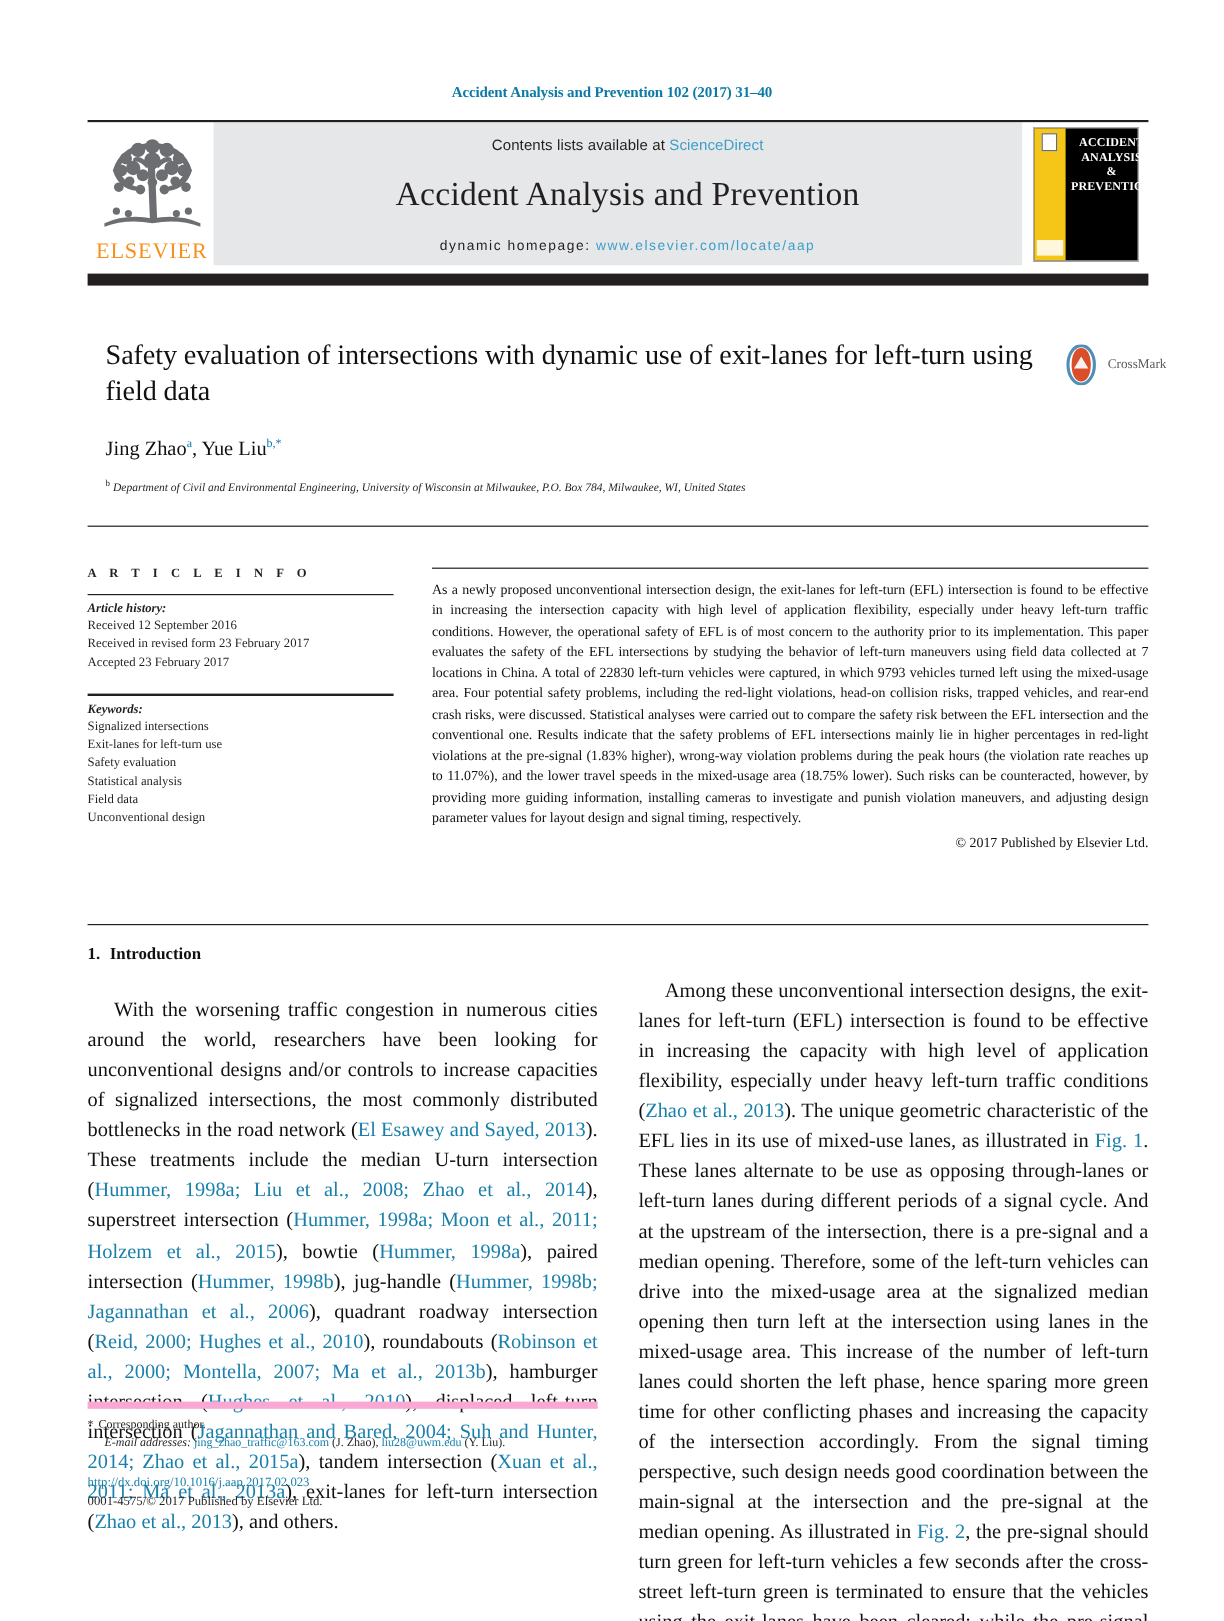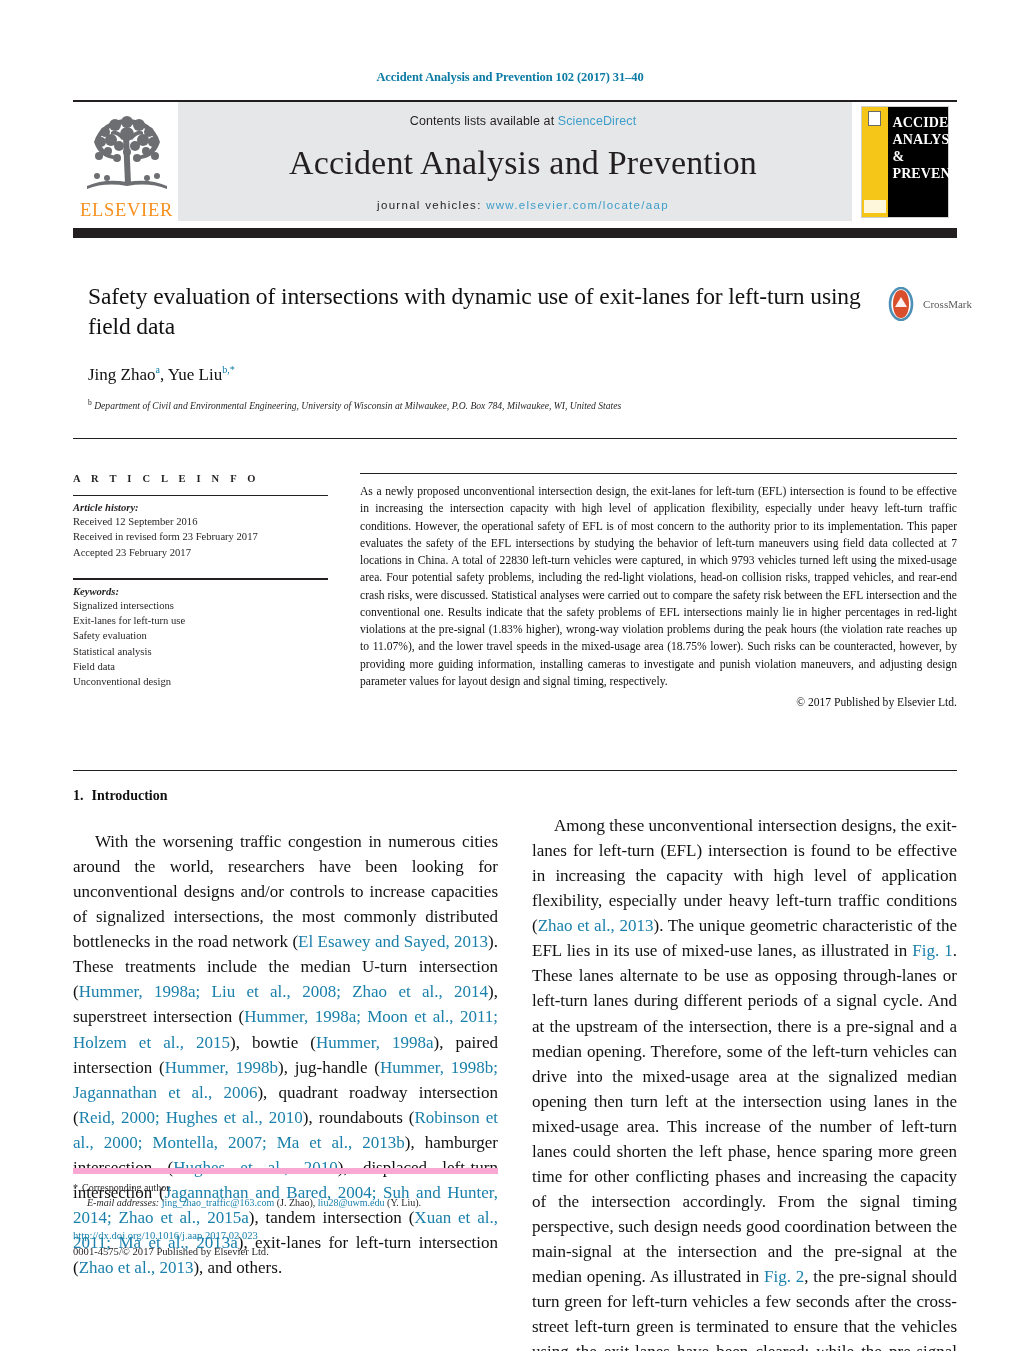--- a/index.html
+++ b/index.html
@@ -69,21 +69,21 @@
   }
   .contents-line {
     font-family: "Liberation Sans", sans-serif;
     font-size: 12.5px;
     color: #231f20;
     letter-spacing: 0.1px;
   }
   .contents-line .sd { color: #3e9ec9; }
   .journal-title {
     font-family: "Liberation Serif", serif;
-    font-size: 34px;
+    font-size: 28px;
     color: #231f20;
     letter-spacing: 0.2px;
     margin: 6px 0 8px 0;
   }
   .homepage-line {
     font-family: "Liberation Sans", sans-serif;
     font-size: 11.5px;
     letter-spacing: 1.3px;
     color: #231f20;
   }
@@ -119,24 +119,25 @@
   .cover-left .tiny-bottom {
     width: 22px; height: 13px;
     background: #ffffff;
     opacity: .85;
   }
   .cover-right {
     flex: 1;
     padding: 7px 4px 4px 5px;
     color: #ffffff;
     font-family: "Liberation Serif", serif;
-    font-size: 14px;
+    font-size: 10px;
     font-weight: bold;
     line-height: 1.22;
     letter-spacing: 0.1px;
+    text-align: center;
   }
   .black-bar {
     position: absolute;
     top: 228px; left: 73px;
     width: 884px; height: 10px;
     background: #231f20;
   }
 
   
   .title-area {
@@ -332,21 +333,21 @@
       </svg>
       <div class="elsevier-word">ELSEVIER</div>
     </div>
 
     <div class="masthead-center">
       <div class="contents-line">
         <span>Contents lists available at </span><span class="sd">ScienceDirect</span>
       </div>
       <div class="journal-title">Accident Analysis and Prevention</div>
       <div class="homepage-line">
-        <span>journal vehicles: </span><span class="url">www.elsevier.com/locate/aap</span>
+        <span>dynamic homepage: </span><span class="url">www.elsevier.com/locate/aap</span>
       </div>
     </div>
 
     <div class="cover-block">
       <div class="cover">
         <div class="cover-left">
           <div class="tiny-logo"></div>
           <div class="tiny-bottom"></div>
         </div>
         <div class="cover-right">

